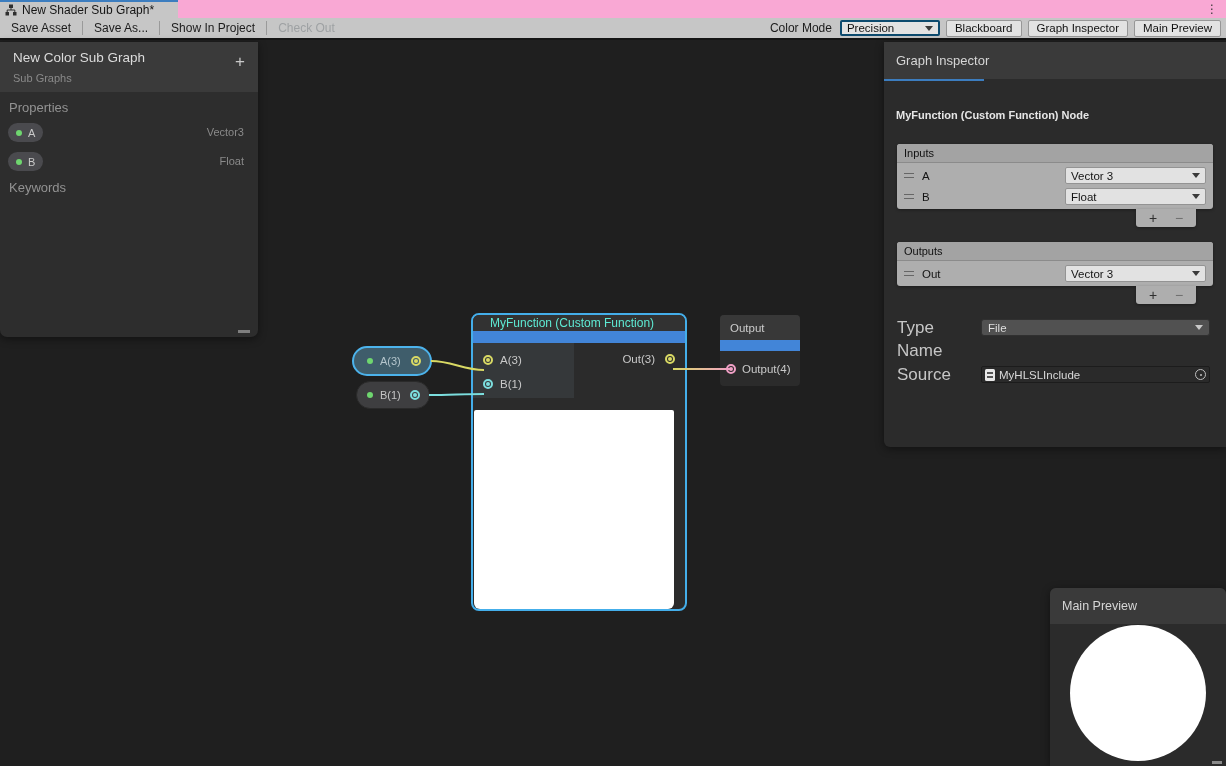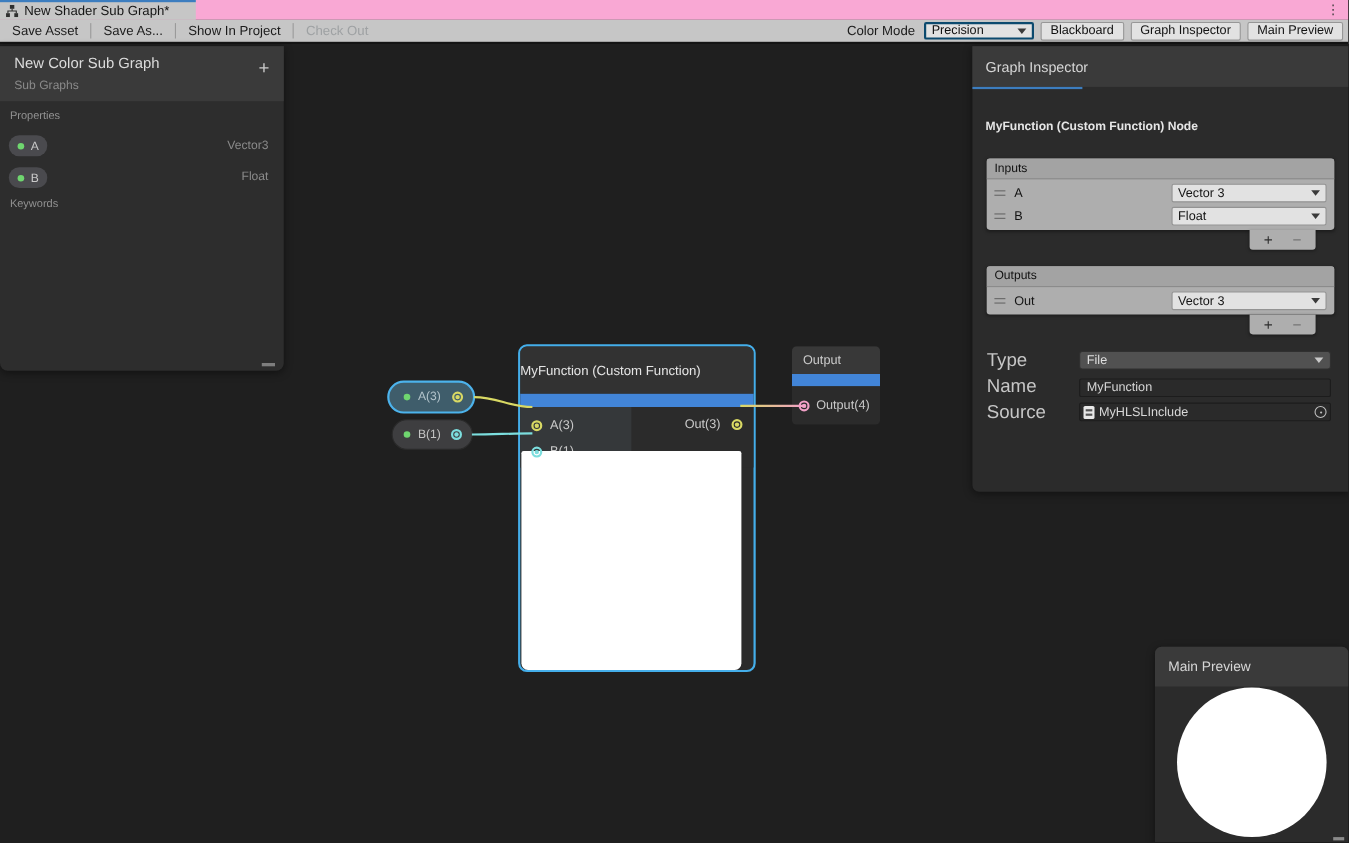--- a/index.html
+++ b/index.html
@@ -32,21 +32,21 @@
          border-top:5px solid #3A3A3A;}
   .caret.light{border-top-color:#C9C9C9;}
 
   
   .blackboard{position:absolute;left:0;top:42px;width:258px;height:295px;background:#2D2D2D;
               border-radius:0 0 7px 7px;box-shadow:0 2px 8px rgba(0,0,0,.45);}
   .bb-header{position:absolute;left:0;top:0;width:100%;height:50px;background:#3A3A3A;}
   .bb-title{position:absolute;left:13px;top:8px;font-size:13.5px;color:#DCDCDC;}
   .bb-sub{position:absolute;left:13px;top:30px;font-size:11px;color:#8A8A8A;}
   .bb-add{position:absolute;right:13px;top:10px;font-size:17px;color:#C9C9C9;cursor:pointer;}
-  .bb-label{position:absolute;left:9px;font-size:10px;color:#929292;}
+  .bb-label{position:absolute;left:9px;font-size:13px;color:#929292;}
   .bb-pill{position:absolute;left:8px;width:35px;height:19px;border-radius:10px;background:#4A4A4E;
            display:flex;align-items:center;gap:6px;padding-left:8px;}
   .gdot{width:6px;height:6px;border-radius:50%;background:#6FD66F;flex:0 0 auto;}
   .bb-pill-label{font-size:11px;color:#C9C9C9;}
   .bb-type{position:absolute;right:14px;font-size:11px;color:#8A8A8A;}
   .grip{position:absolute;background:#7E7E7E;}
 
   
   .pill-node{position:absolute;display:flex;align-items:center;border-radius:15px;}
   .pill-a{left:352px;top:346px;width:80px;height:30px;background:#3F5D6B;border:2px solid #4CB3EC;
@@ -56,22 +56,22 @@
   .pill-label{font-size:11px;color:#B4C5CC;}
   .pill-b .pill-label{color:#C4C4C4;}
   .ring{position:relative;width:10px;height:10px;border-radius:50%;border:2px solid var(--c);z-index:3;}
   .ring::after{content:"";position:absolute;left:1px;top:1px;width:4px;height:4px;border-radius:50%;background:var(--c);}
   .ring.v3{--c:#D9D964;}
   .ring.v1{--c:#7CDEDE;}
   .ring.v4{--c:#F1A0C6;}
 
   .fnode{position:absolute;left:471px;top:313px;width:216px;height:298px;background:#2B2B2B;
          border:2px solid #44AEEA;border-radius:8px;}
-  .fnode-title{height:43px;background:#323232;border-radius:6px 6px 0 0;display:flex;align-items:center;
-               font-size:12px;color:#e5e5e5;}
+  .fnode-title{height:16px;background:#323232;border-radius:6px 6px 0 0;display:flex;align-items:center;
+               padding-left:17px;font-size:12px;color:#5eead4;}
   .fnode-bar{height:12px;background:#4285D8;}
   .fnode-ports{position:relative;height:55px;background:#2B2B2B;}
   .fnode-ports-left{position:absolute;left:0;top:0;width:101px;height:55px;background:#35383A;}
   .port-abs{position:absolute;font-size:11.5px;color:#C9C9C9;}
   .fnode-preview{position:absolute;left:1px;top:95px;width:200px;height:199px;background:#FFFFFF;
                  border-radius:2px 2px 6px 6px;}
 
   .onode{position:absolute;left:720px;top:315px;width:80px;height:71px;background:#2B2B2B;border-radius:4px;}
   .onode-title{height:25px;background:#383838;border-radius:4px 4px 0 0;display:flex;align-items:center;
                padding-left:10px;font-size:11.5px;color:#CCCCCC;}
@@ -295,23 +295,20 @@
 
     <div class="insp-label" style="top:277px;">Type</div>
     <div class="insp-ctl" style="top:277px;">
       <div class="dd-dark">
         <span>File</span>
         <span class="caret light"></span>
       </div>
     </div>
 
     <div class="insp-label" style="top:300px;">Name</div>
-    <div class="insp-ctl" style="top:300px;">
-      <input class="field-dark" type="text" value="MyFunction" style="">
-    </div>
 
     <div class="insp-label" style="top:324px;">Source</div>
     <div class="insp-ctl" style="top:324px;">
       <div class="obj-field">
         <span class="docicon"></span>
         <span>MyHLSLInclude</span>
         <span class="picker"></span>
       </div>
     </div>
   </div>

